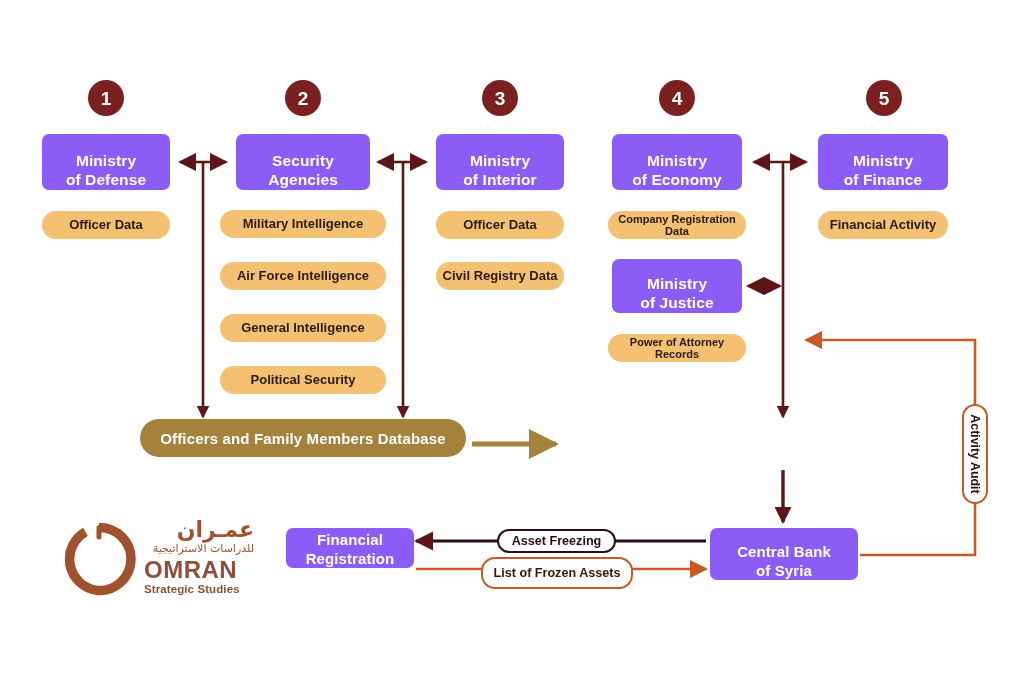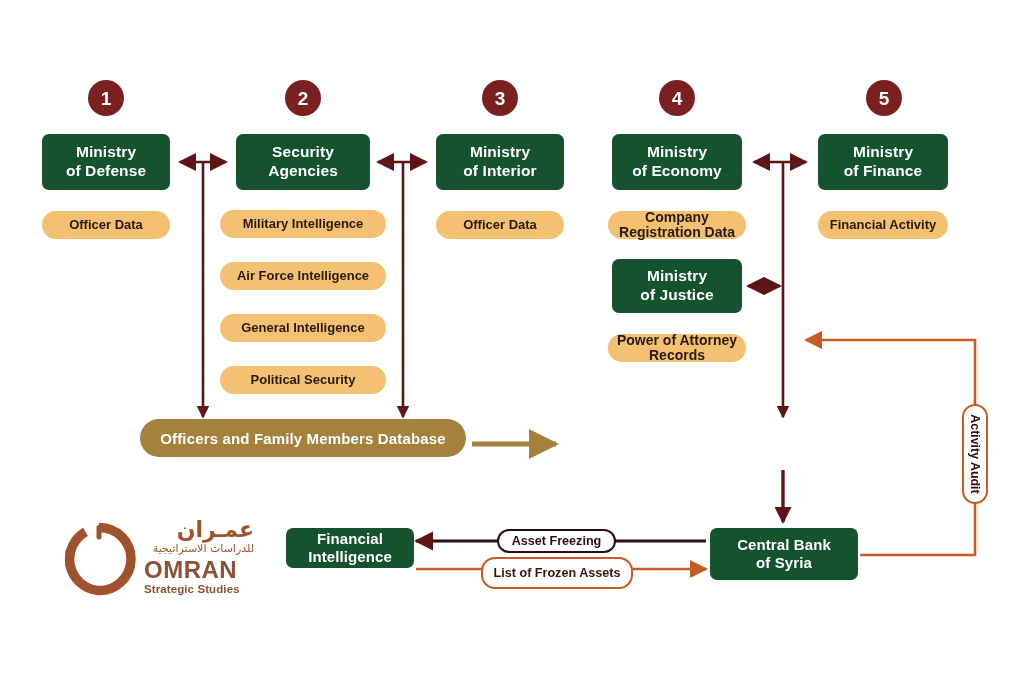--- a/index.html
+++ b/index.html
@@ -5,30 +5,30 @@
   html,body{margin:0;padding:0;background:#ffffff;}
   body{width:1024px;height:683px;font-family:"Liberation Sans",sans-serif;-webkit-font-smoothing:antialiased;}
   #stage{position:relative;width:1024px;height:683px;overflow:hidden;background:#fff;}
 
   .num-badge{
     position:absolute;width:36px;height:36px;border-radius:50%;
     background:#7B2021;color:#fff;font-size:19px;font-weight:bold;
     display:flex;align-items:center;justify-content:center;line-height:1;
   }
   .ministry{
-    position:absolute;background:#14532d;color:#ffffff;border-radius:7px;
-    display:flex;align-items:center;justify-content:center;text-align:center;
+    position:absolute;background:#8b5cf6;color:#ffffff;border-radius:7px;
+    display:flex;align-items:flex-end;justify-content:center;text-align:center;
     font-size:15.5px;font-weight:bold;line-height:1.22;letter-spacing:.1px;
   }
   .pill{
     position:absolute;background:#F4C072;color:#2a1a0d;border-radius:16px;
     display:flex;align-items:center;justify-content:center;text-align:center;
     font-size:13px;font-weight:bold;line-height:1.1;padding:0 6px;box-sizing:border-box;
   }
-  .pill.tiny{font-size:14px;}
+  .pill.tiny{font-size:11px;}
 
   .dbbar{
     position:absolute;border-radius:22px;color:#fff;
     display:flex;align-items:center;justify-content:center;text-align:center;
     font-size:15px;font-weight:bold;letter-spacing:.15px;
   }
   .db-gold{background:#A5823C;}
   .db-maroon{background:#6E1E1E;}
 
   .lbl-pill{
@@ -145,20 +145,21 @@
   <div class="pill" style="left:220px;top:366px;width:166px;height:28px;">Political Security</div>
 
   <div class="num-badge" style="left:482px;top:80px;">3</div>
   <div class="ministry" style="left:436px;top:134px;width:128px;height:56px;">
     <div>
       <div>Ministry</div>
       <div>of Interior</div>
     </div>
   </div>
   <div class="pill" style="left:436px;top:211px;width:128px;height:28px;">Officer Data</div>
+  <div class="pill" style="left:436px;top:262px;width:128px;height:28px;">Civil Registry Data</div>
 
   <div class="num-badge" style="left:659px;top:80px;">4</div>
   <div class="ministry" style="left:612px;top:134px;width:130px;height:56px;">
     <div>
       <div>Ministry</div>
       <div>of Economy</div>
     </div>
   </div>
   <div class="pill tiny" style="left:608px;top:211px;width:138px;height:28px;">Company Registration Data</div>
   <div class="ministry" style="left:612px;top:259px;width:130px;height:54px;">
@@ -176,21 +177,21 @@
       <div>of Finance</div>
     </div>
   </div>
   <div class="pill" style="left:818px;top:211px;width:130px;height:28px;">Financial Activity</div>
 
   <div class="dbbar db-gold" style="left:140px;top:419px;width:326px;height:38px;">Officers and Family Members Database</div>
 
   <div class="ministry" style="left:286px;top:528px;width:128px;height:40px;font-size:15px;">
     <div>
       <div>Financial</div>
-      <div>Intelligence</div>
+      <div>Registration</div>
     </div>
   </div>
   <div class="ministry" style="left:710px;top:528px;width:148px;height:52px;font-size:15px;">
     <div>
       <div>Central Bank</div>
       <div>of Syria</div>
     </div>
   </div>
 
   <div class="lbl-pill lbl-dark" style="left:497px;top:529px;width:119px;height:24px;">Asset Freezing</div>

